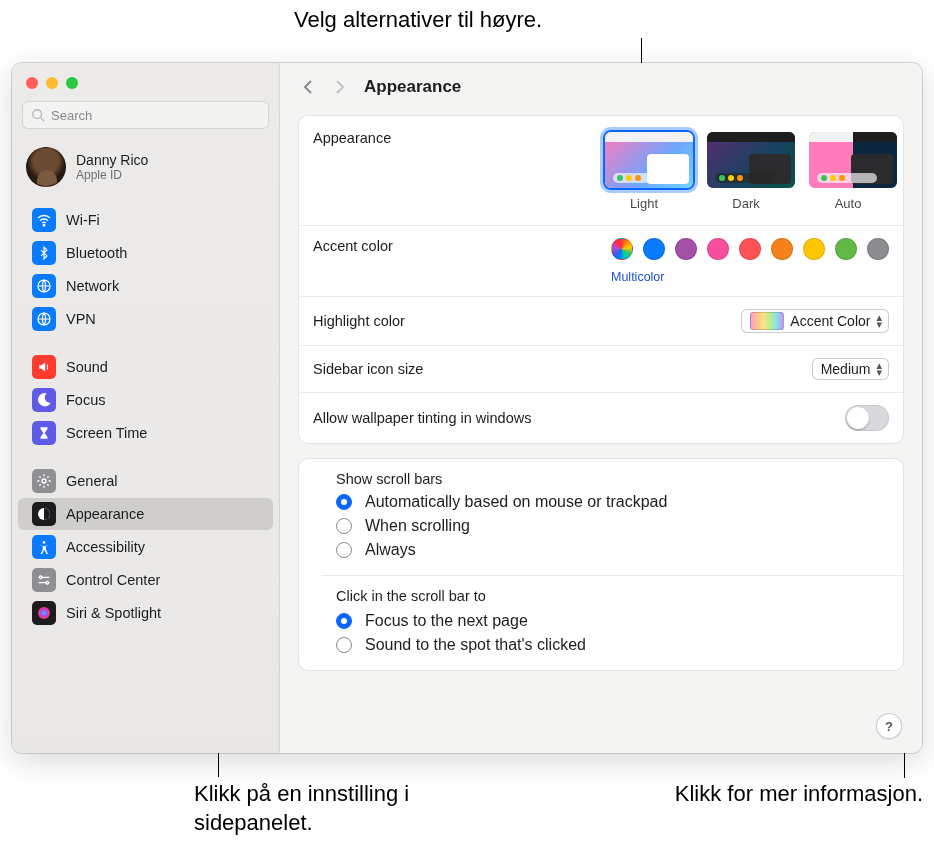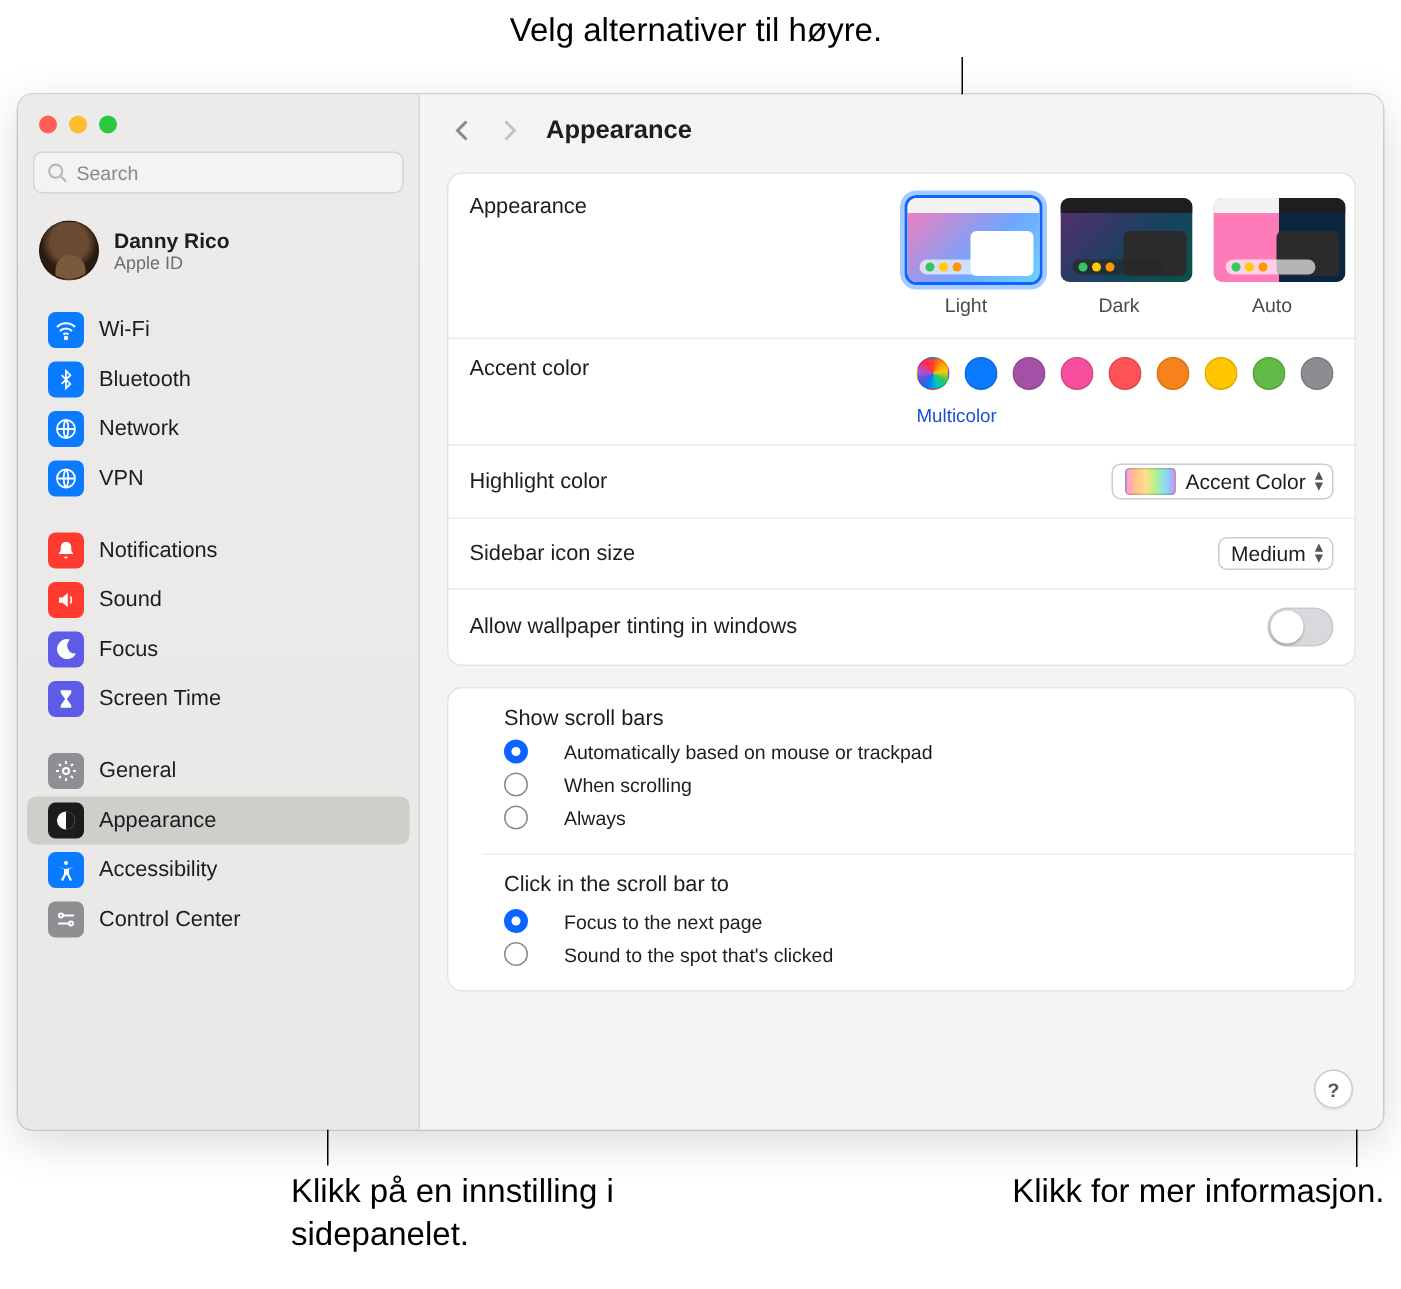--- a/index.html
+++ b/index.html
@@ -67,21 +67,21 @@
 .avatar {
   width: 40px; height: 40px; border-radius: 50%;
   background: radial-gradient(circle at 50% 35%, #6b4a32 0 40%, #2a1b10 60%);
   border: 1px solid rgba(0,0,0,0.15);
   position: relative; overflow: hidden;
 }
 .avatar::after{
   content:""; position:absolute; left:10px; top:22px; width:20px; height:22px;
   background:#7a5a3c; border-radius:10px 10px 0 0;
 }
-.user-name { font-weight: 700; font-size: 14px; }
+.user-name { font-weight: 400; font-size: 14px; }
 .user-sub  { font-size: 12px; color: #6e6e73; }
 .nav { flex: 1; overflow: auto; padding-bottom: 10px; }
 .group { padding: 4px 0; text-align: center; }
 .group + .group { margin-top: 6px; }
 .item {
   display: flex; align-items: center; gap: 10px;
   height: 32px; padding: 0 12px 0 14px;
   border-radius: 6px; margin: 1px 6px;
   font-size: 14.5px;
 }
@@ -151,37 +151,37 @@
 .hl-swatch{ width:34px; height:18px; border-radius:3px; background:linear-gradient(90deg,#ff9ecb,#ffc48a,#ffe08a,#b6f08a,#8adff0,#b39cff); border:1px solid rgba(0,0,0,0.15);}
 .switch{
   width:44px; height:26px; border-radius:13px; background:#d9d9dd; position:relative;
   box-shadow: inset 0 0 0 1px rgba(0,0,0,0.08);
 }
 .switch::after{
   content:""; position:absolute; left:2px; top:2px; width:22px; height:22px; border-radius:50%;
   background:#fff; box-shadow:0 1px 2px rgba(0,0,0,0.3);
 }
 .radio-group{ display:flex; flex-direction:column; gap:6px; padding:4px 0;}
-.radio{ display:flex; align-items:center; gap:24px; font-size:13px;}
+.radio{ display:flex; align-items:center; gap:13px; font-size:16px;}
 .rb{ width:16px; height:16px; border-radius:50%; border:1px solid #8a8a8e; background:#fff; display:flex; align-items:center; justify-content:center;}
 .rb.checked{ border-color:#0a66ff; background:#0a66ff;}
 .rb.checked::after{content:""; width:6px; height:6px; border-radius:50%; background:#fff;}
 .helpbtn{
   position:absolute; right:20px; bottom:14px;
   width:26px; height:26px; border-radius:50%; background:#fff;
   border:1px solid rgba(0,0,0,0.2); display:flex; align-items:center; justify-content:center;
   font-weight:700; color:#555;
   box-shadow: 0 1px 2px rgba(0,0,0,0.08);
 }
 .section-head{ font-size:14.5px; padding:12px 14px 2px;}
 </style>
 </head>
 <body>
 
-<div class="callout" style="top:6px; left:294px; text-align:center; width:340px;">Velg alternativer til høyre.</div>
+<div class="callout" style="top:6px; left:294px; width:340px;">Velg alternativer til høyre.</div>
 <div class="callout-line" style="left:641px; top:38px; width:1px; height:92px;"></div>
 
 <div class="callout" style="top:780px; left:194px; width:290px;">Klikk på en innstilling i sidepanelet.</div>
 <div class="callout-line" style="left:218px; top:699px; width:1px; height:78px;"></div>
 
 <div class="callout" style="top:780px; left:543px; width:380px; text-align:right;">Klikk for mer informasjon.</div>
 <div class="callout-line" style="left:904px; top:744px; width:1px; height:34px;"></div>
 
 <div class="window">
 
@@ -243,28 +243,20 @@
                 <circle cx="12" cy="12" r="9"></circle>
                 <path d="M3 12h18M12 3c3 3 3 15 0 18M12 3c-3 3-3 15 0 18"></path>
               </svg>
             </div>
             <span>VPN</span>
           </div>
         </div>
         <div class="group">
           <div class="item">
             <div class="icn" style="background: rgb(255, 59, 48);">
-              <svg width="14" height="16" viewBox="0 0 24 24" fill="white">
-                <path d="M12 2a6 6 0 0 0-6 6v4l-2 3v1h16v-1l-2-3V8a6 6 0 0 0-6-6zM10 19a2 2 0 0 0 4 0"></path>
-              </svg>
-            </div>
-            <span>Notifications</span>
-          </div>
-          <div class="item">
-            <div class="icn" style="background: rgb(255, 59, 48);">
               <svg width="16" height="14" viewBox="0 0 24 24" fill="white">
                 <path d="M4 9v6h4l6 5V4L8 9H4z"></path>
                 <path d="M17 8c1.5 1.5 1.5 6.5 0 8" fill="none" stroke="white" stroke-width="2"></path>
               </svg>
             </div>
             <span>Sound</span>
           </div>
           <div class="item">
             <div class="icn" style="background: rgb(94, 92, 230);">
               <svg width="16" height="16" viewBox="0 0 24 24" fill="white">
@@ -313,20 +305,35 @@
           <div class="item">
             <div class="icn" style="background: rgb(142, 142, 147);">
               <svg width="16" height="16" viewBox="0 0 24 24" fill="none" stroke="white" stroke-width="2">
                 <circle cx="7" cy="8" r="2"></circle>
                 <path d="M9 8h11M4 8h1"></path>
                 <circle cx="17" cy="16" r="2"></circle>
                 <path d="M4 16h11M19 16h1"></path>
               </svg>
             </div>
             <span>Control Center</span>
+          </div>
+          <div class="item">
+            <div class="icn" style="background: rgb(28, 28, 30);">
+              <svg width="16" height="16" viewBox="0 0 24 24">
+                <circle cx="12" cy="12" r="9" fill="url(#g)"></circle>
+                <defs>
+                  <radialGradient id="g">
+                    <stop offset="0" stop-color="#34c8ff"></stop>
+                    <stop offset=".5" stop-color="#aa4cff"></stop>
+                    <stop offset="1" stop-color="#ff2d55"></stop>
+                  </radialGradient>
+                </defs>
+              </svg>
+            </div>
+            <span>Siri &amp; Spotlight</span>
           </div>
         </div>
       </div>
   </div>
 
   <div class="main">
     <div class="toolbar">
       <div class="navbtn">
         <svg width="12" height="14" viewBox="0 0 12 14">
             <path d="M9 1L3 7l6 6" fill="none" stroke="currentColor" stroke-width="2"></path>

